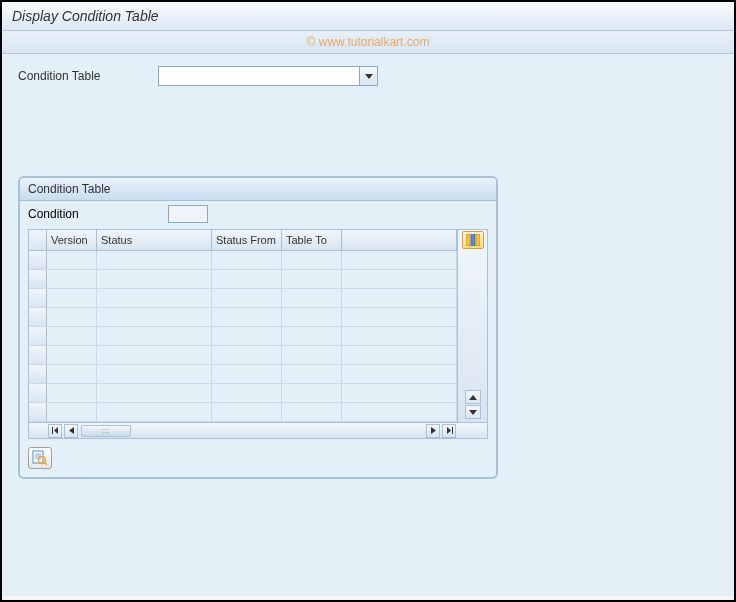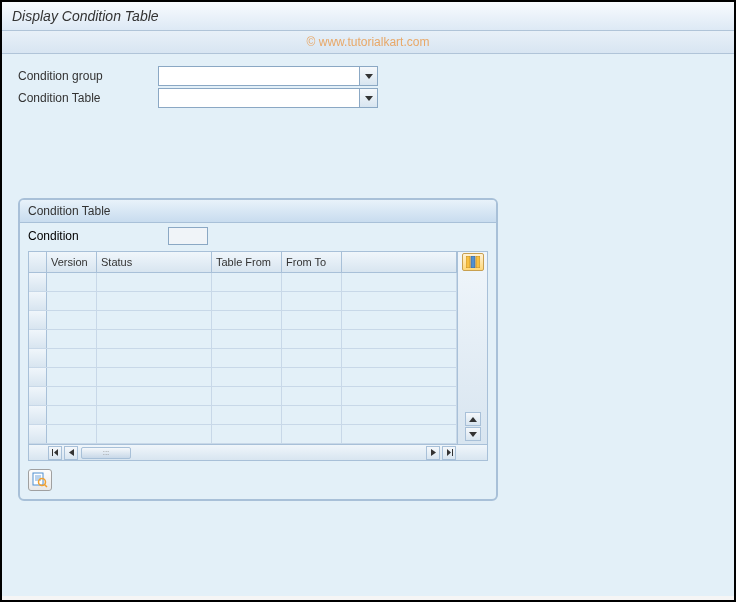--- a/index.html
+++ b/index.html
@@ -226,30 +226,20 @@
     }
   </style>
 </head>
 <body>
 
 <div class="title-bar">Display Condition Table</div>
 <div class="watermark-bar">© www.tutorialkart.com</div>
 
 <div class="content-area">
 
-  <div class="field-row">
-    <div class="field-label">Condition group</div>
-    <div class="dropdown">
-      <div class="dropdown-btn">
-        <svg viewBox="0 0 8 5">
-            <polygon points="0,0 8,0 4,5" fill="#333"></polygon>
-          </svg>
-      </div>
-    </div>
-  </div>
 
   <div class="field-row">
     <div class="field-label">Condition Table</div>
     <div class="dropdown">
       <div class="dropdown-btn">
         <svg viewBox="0 0 8 5">
             <polygon points="0,0 8,0 4,5" fill="#333"></polygon>
           </svg>
       </div>
     </div>
@@ -264,22 +254,22 @@
         <div class="small-input"></div>
       </div>
 
       <div class="grid-container">
         <div class="grid-wrapper">
           <div class="grid-main">
             <div class="grid-header-row">
               <div class="grid-header-cell row-selector-header"></div>
               <div class="grid-header-cell col-version">Version</div>
               <div class="grid-header-cell col-status">Status</div>
-              <div class="grid-header-cell col-validfrom">Table From</div>
-              <div class="grid-header-cell col-validto">From To</div>
+              <div class="grid-header-cell col-validfrom">Status From</div>
+              <div class="grid-header-cell col-validto">Table To</div>
               <div class="grid-header-cell col-filler"></div>
             </div>
             <div id="grid-rows">
                 <div class="grid-body-row">
                   <div class="row-selector"></div>
                   <div class="grid-cell col-version"></div>
                   <div class="grid-cell col-status"></div>
                   <div class="grid-cell col-validfrom"></div>
                   <div class="grid-cell col-validto"></div>
                   <div class="grid-cell col-filler"></div>

